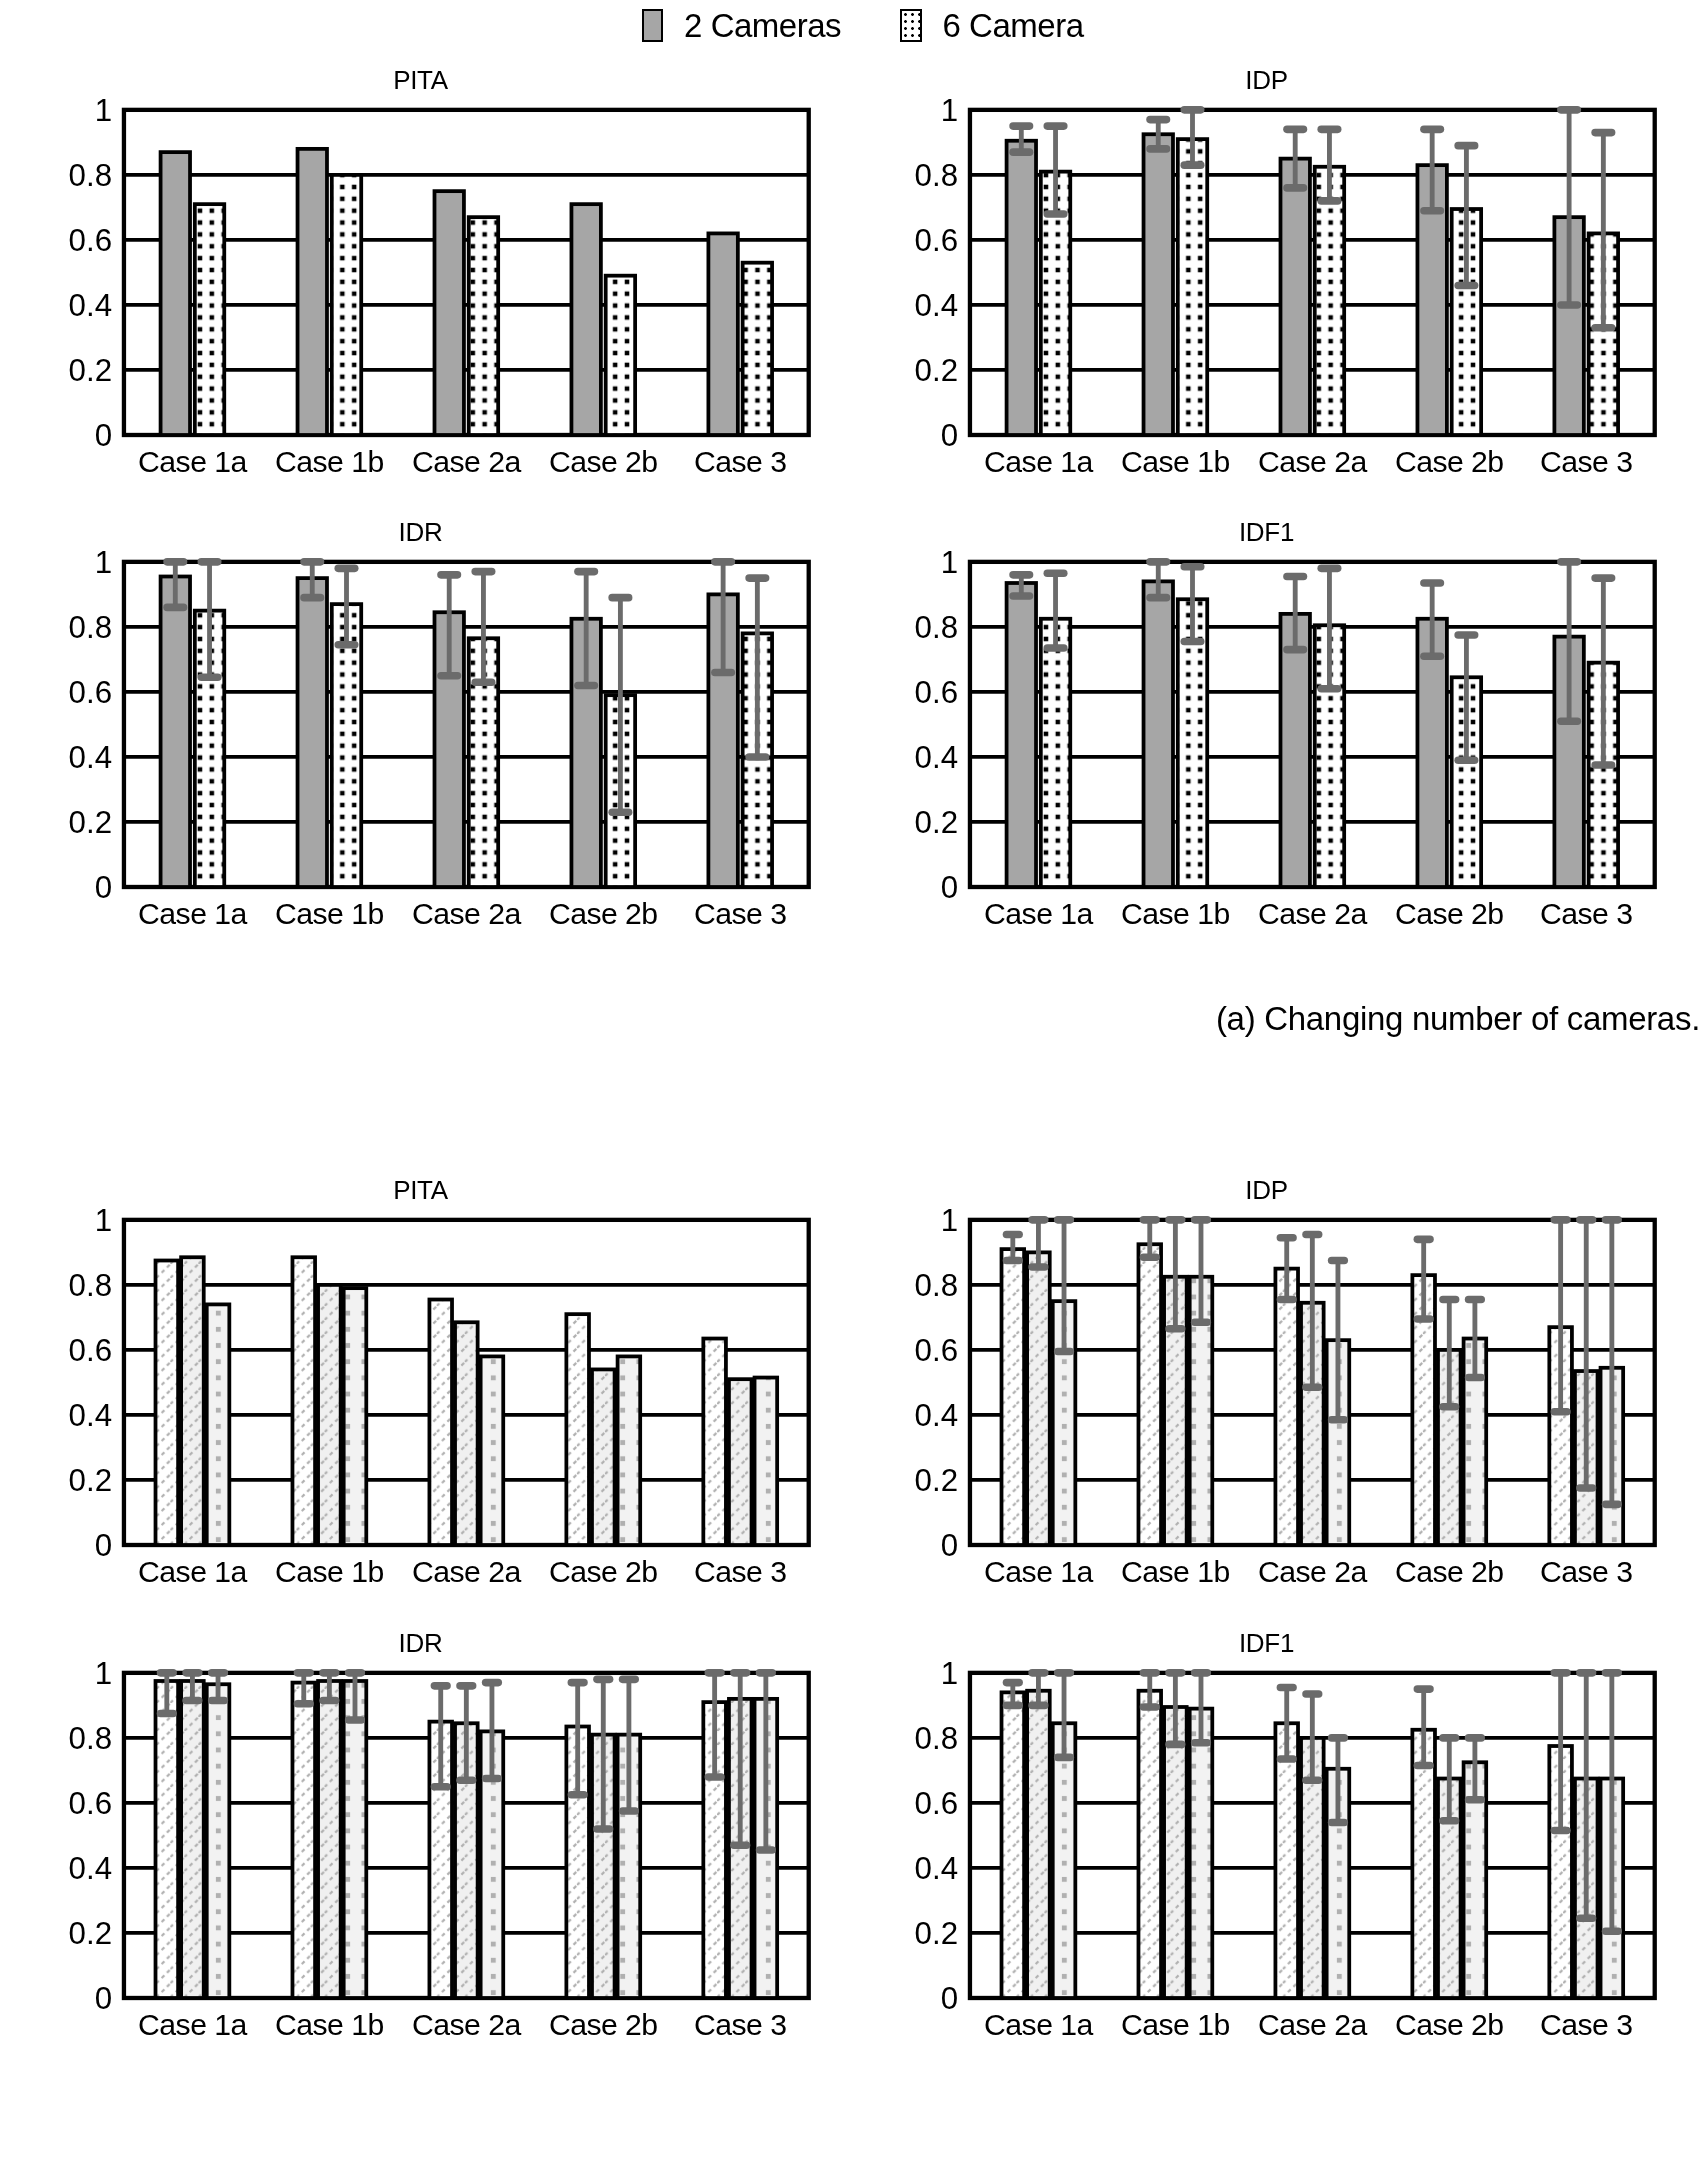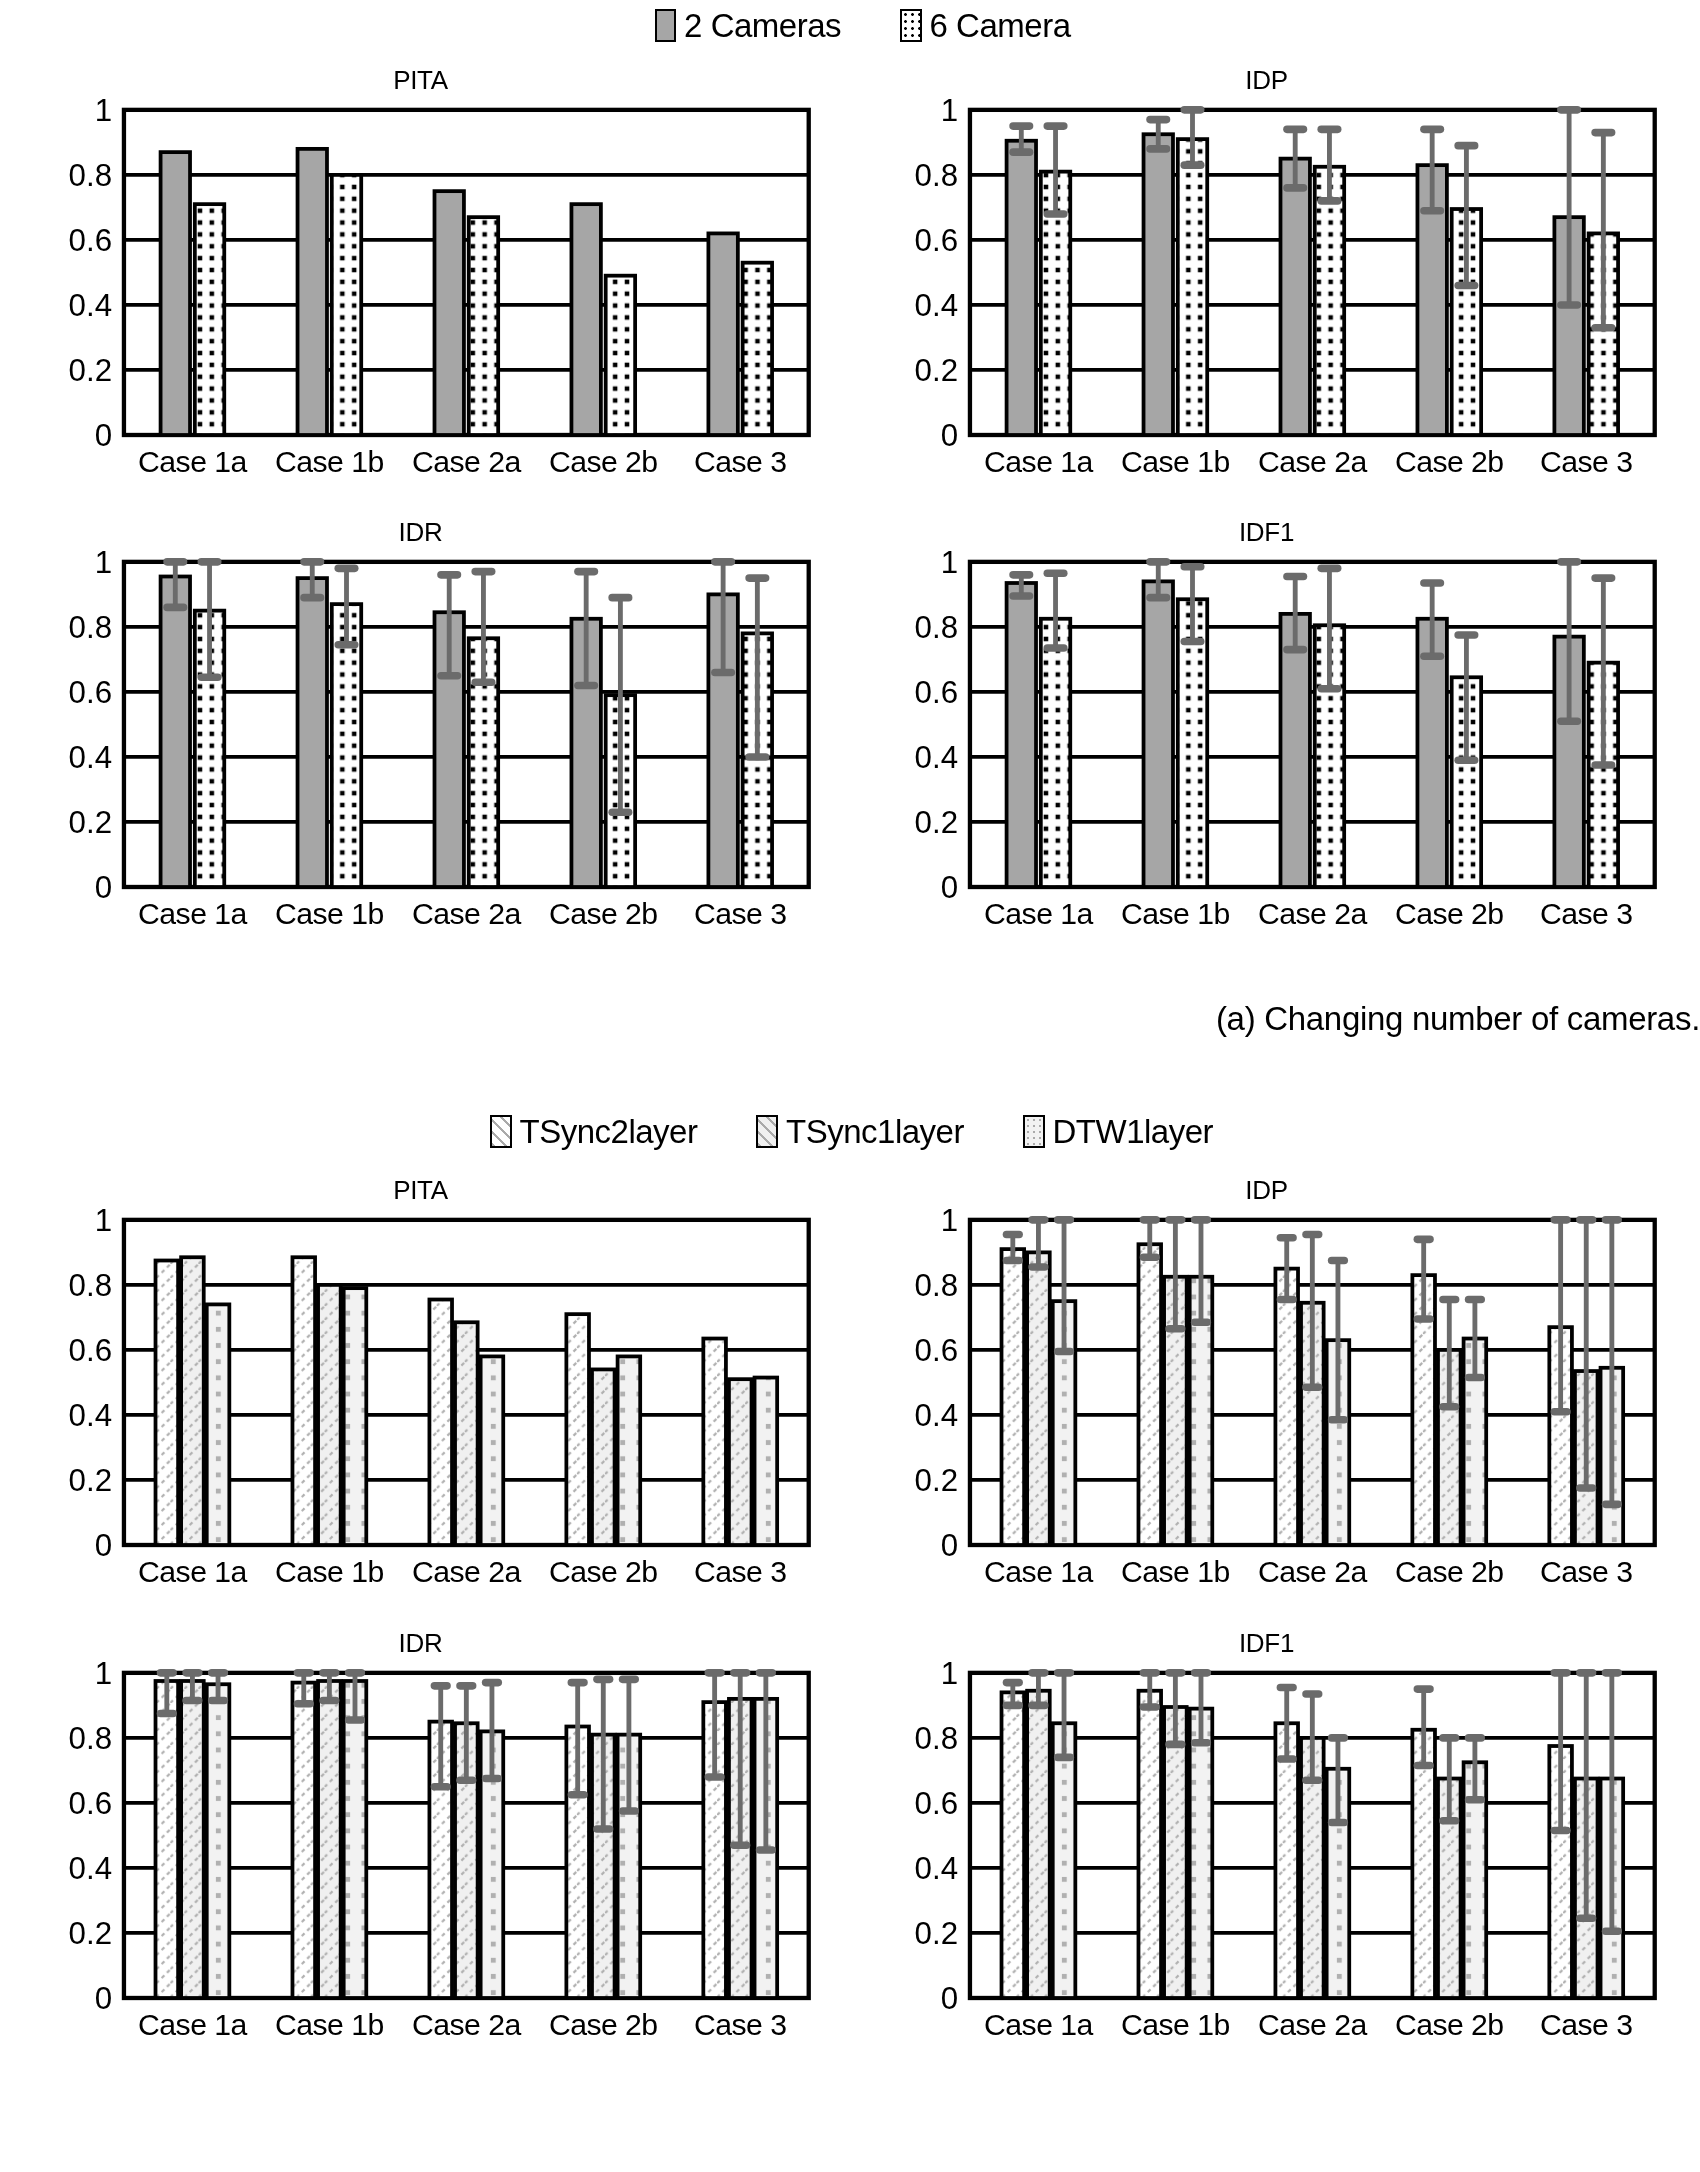--- a/index.html
+++ b/index.html
@@ -1,20 +1,20 @@
 <!DOCTYPE html>
 <html style="font-size:8.6px"><head>
 <meta charset="utf-8">
 <style>
   html,body{margin:0;padding:0;background:#fff;}
   body{width:1700px;height:2172px;font-family:"Liberation Sans",sans-serif;color:#000;overflow:hidden;}
   .figure{position:relative;width:1700px;height:2172px;}
   .panel{position:absolute;}
   .legend{display:flex;justify-content:center;align-items:center;gap:59px;}
-  .legend-entry{display:flex;align-items:center;gap:8px;}
+  .legend-entry{display:flex;align-items:center;gap:21px;}
   .swatch{width:21.6px;height:33px;border:2.7px solid #000;box-sizing:border-box;}
   .legend-label{font-size:33px;line-height:1;letter-spacing:-0.5px;white-space:nowrap;}
   .caption{text-align:right;font-size:33px;letter-spacing:-0.3px;}
   .chart-title{text-align:center;font-size:26px;letter-spacing:-0.3px;margin-bottom:2.2px;}
   svg{display:block;}
   .axtext{font-family:"Liberation Sans",sans-serif;font-size:58px;fill:#000;}
   .catlabel{font-family:"Liberation Sans",sans-serif;font-size:56px;fill:#000;letter-spacing:-1px;}
   .gridline{stroke:#000;stroke-width:7;}
   .frame{fill:none;stroke:#000;stroke-width:8;}
   .barstroke{stroke:#000;stroke-width:7;}
@@ -419,34 +419,20 @@
             <line x1="1359.4592" y1="52.14999999999998" x2="1390.0408" y2="52.14999999999998" class="errcap"></line>
             <line x1="1359.4592" y1="398.875" x2="1390.0408" y2="398.875" class="errcap"></line>
           </g>
           <text x="1343" y="693" text-anchor="middle" class="catlabel">Case 3</text>
         </svg>
       </div>
   </div>
 
   <div class="panel caption" style="left:0;top:1000px;width:1700px;">(a) Changing number of cameras.</div>
 
-  <div class="panel legend" style="left:377px;top:1110px;width:949px;height:43px;">
-    <div class="legend-entry">
-      <span class="swatch" style="background:#ffffff;background-image:repeating-linear-gradient(45deg,#aaa 0 2.2px,transparent 2.2px 8.6px);"></span>
-      <span class="legend-label">TSync2layer</span>
-    </div>
-    <div class="legend-entry">
-      <span class="swatch" style="background:#f0f0f0;background-image:repeating-linear-gradient(45deg,#aaa 0 2.2px,transparent 2.2px 8.6px);"></span>
-      <span class="legend-label">TSync1layer</span>
-    </div>
-    <div class="legend-entry">
-      <span class="swatch" style="background:#f2f2f2;background-image:radial-gradient(#aaa 30%, transparent 31%);background-size:6px 6px;"></span>
-      <span class="legend-label">DTW1layer</span>
-    </div>
-  </div>
 
   <div class="panel" style="left:16px;top:1175px;">
     <div class="chart-title">PITA</div>
     <div class="chart-slot">
         <svg width="809" height="399" viewBox="0 0 1500 740">
           <defs>
             <pattern id="pat-4-0" width="26" height="26" patternUnits="userSpaceOnUse">
               <rect width="26" height="26" fill="#ffffff"></rect>
               <path d="M-6,6 L6,-6 M0,26 L26,0 M20,32 L32,20" stroke="#b0b0b0" stroke-width="4" stroke-dasharray="7 7"></path>
             </pattern>

